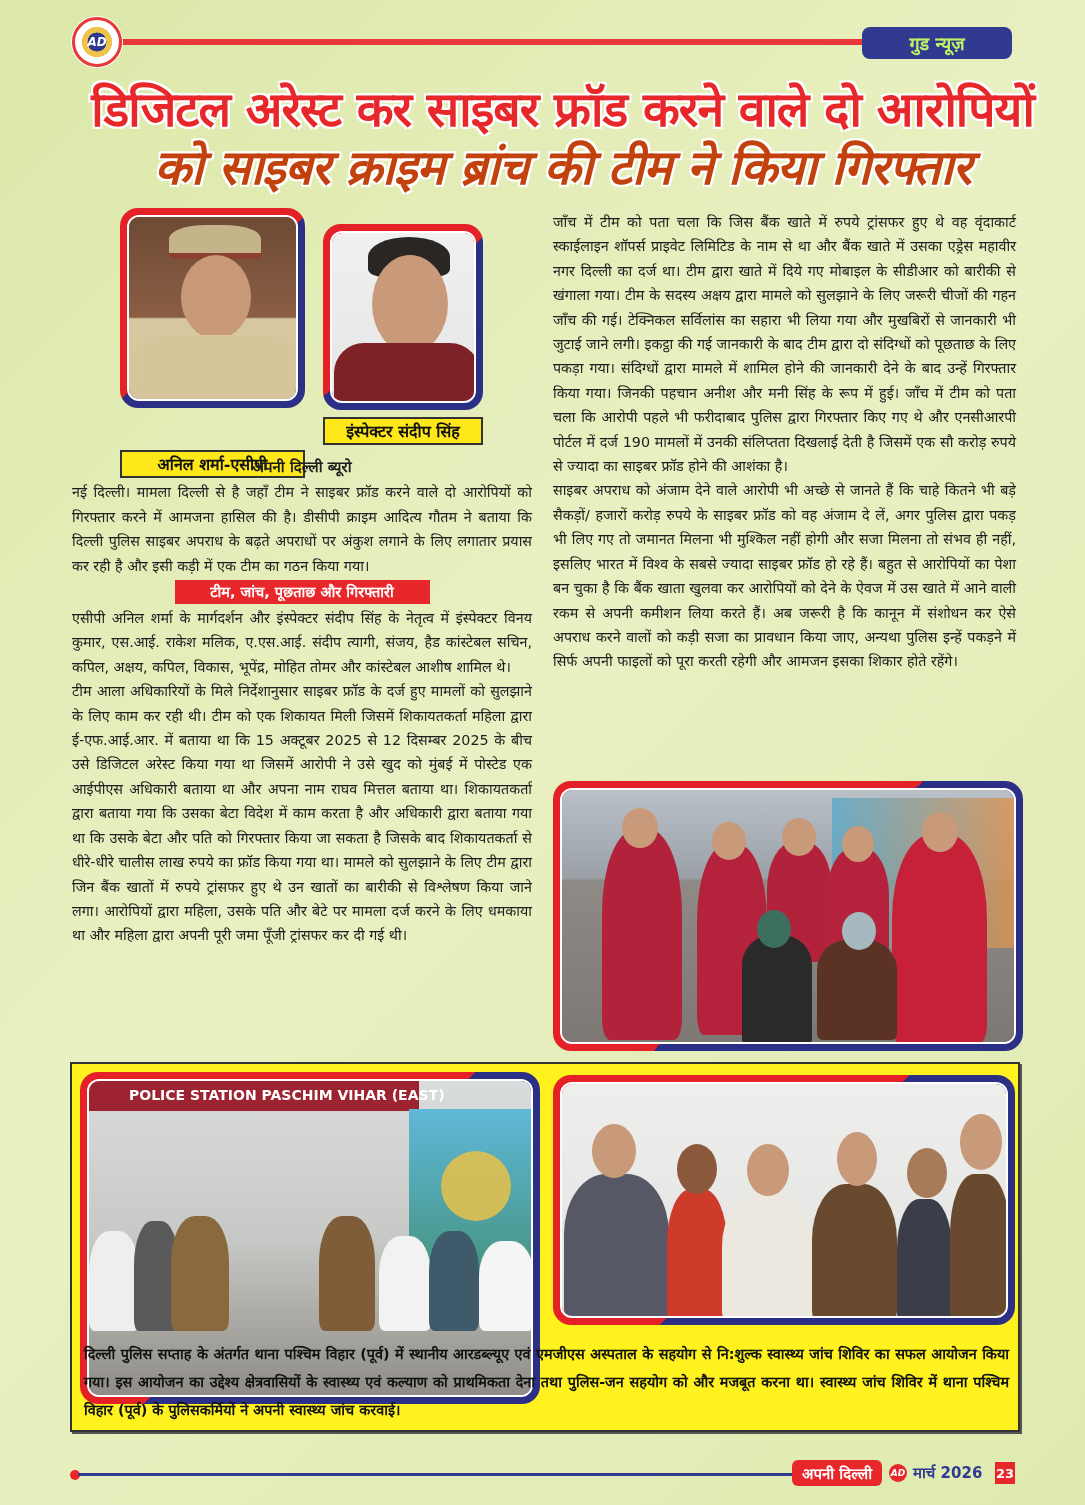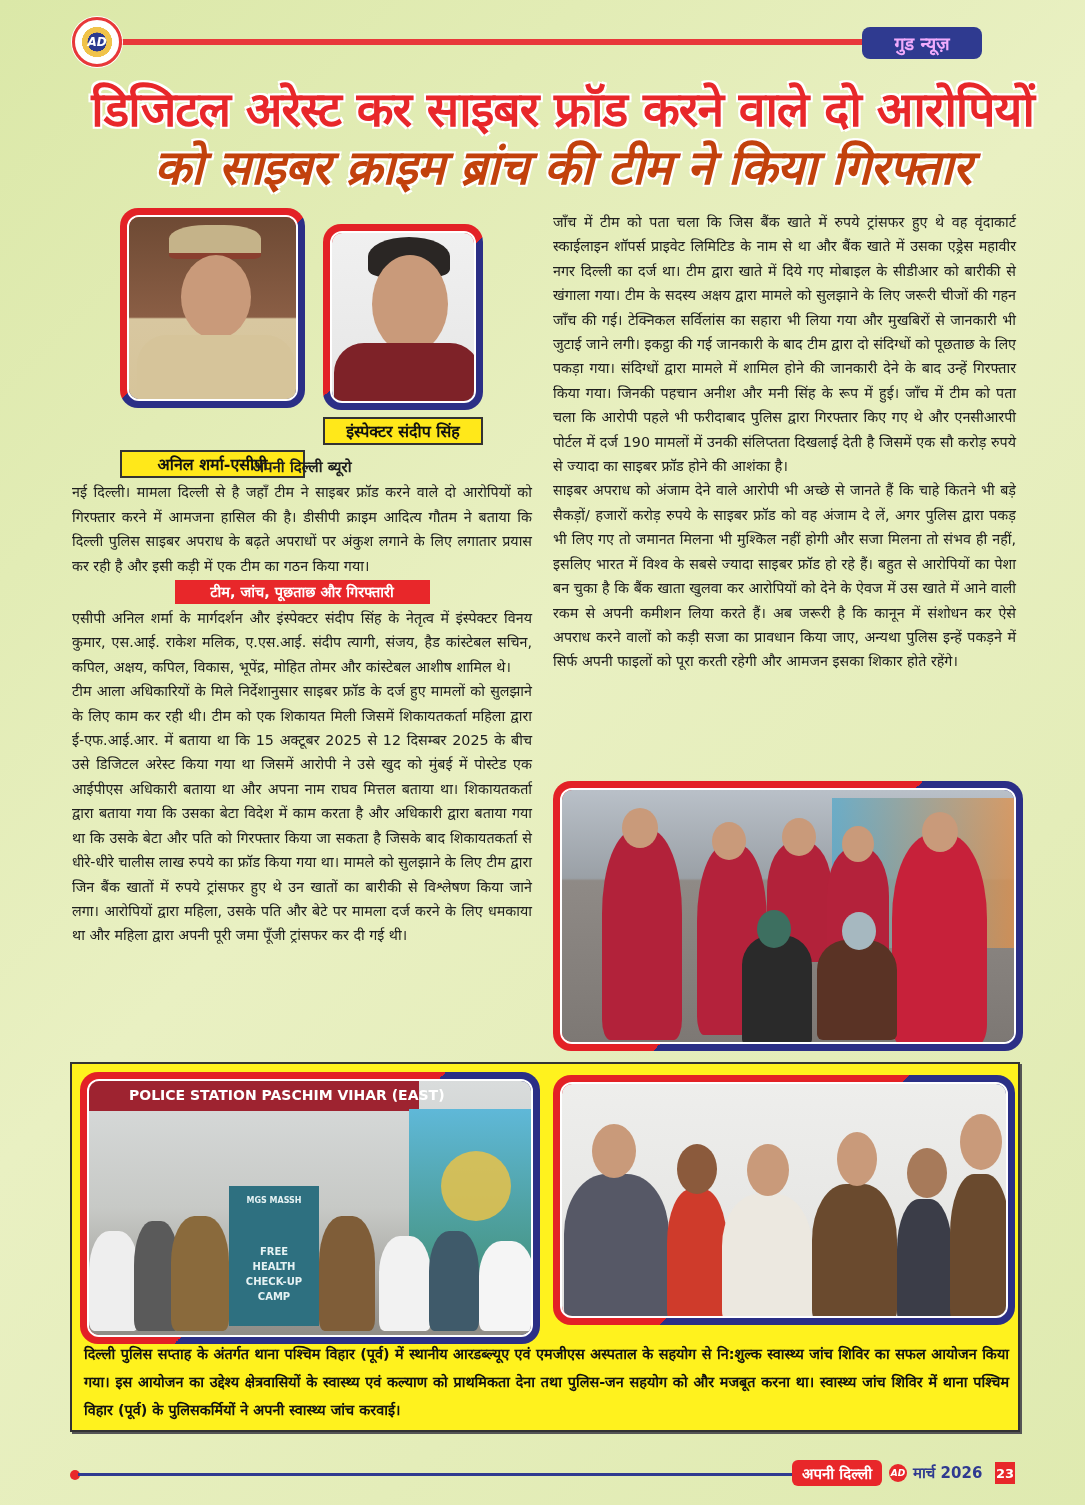--- a/index.html
+++ b/index.html
@@ -14,22 +14,22 @@
   
   .top-rule { position: absolute; left: 92px; top: 39px; width: 800px; height: 6px; background: #e8383a; border-radius: 3px; }
   .logo {
     position: absolute; left: 72px; top: 17px; width: 50px; height: 50px; border-radius: 50%;
     background: radial-gradient(circle at 50% 50%, #2b3a8f 0 30%, #f0c34a 31% 48%, #fff 49% 100%);
     border: 3px solid #e8383a; box-shadow: 0 0 0 1px #fff;
     display: flex; align-items: center; justify-content: center;
   }
   .logo-mark { color: #fff; font: bold 12px "DejaVu Sans", sans-serif; font-style: italic; }
   .section-badge {
-    position: absolute; left: 862px; top: 27px; width: 120px; height: 32px; border-radius: 8px;
-    background: #2f3a90; color: #f0abfc; font: bold 18px "DejaVu Sans", sans-serif;
+    position: absolute; left: 862px; top: 27px; width: 150px; height: 32px; border-radius: 8px;
+    background: #2f3a90; color: #bef264; font: bold 18px "DejaVu Sans", sans-serif;
     display: flex; align-items: center; justify-content: center;
   }
   .headline { position: absolute; left: 0; top: 80px; width: 1085px; text-align: center; margin-left: 20px; }
   .headline .l1, .headline .l2 {
     display: block; font-family: "DejaVu Sans", sans-serif; font-weight: bold;
     -webkit-text-stroke: 1px #fff; paint-order: stroke fill;
     text-shadow: 2px 2px 0 #fff, -2px -2px 0 #fff, 2px -2px 0 #fff, -2px 2px 0 #fff;
     letter-spacing: -1px; line-height: 58px;
   }
   .headline .l1 { color: #e8272a; font-size: 48px; }
@@ -147,36 +147,27 @@
       <div class="person" style="left:180px;top:145px;width:70px;height:110px;background:#2a2a2a;border-radius:30px 30px 6px 6px;"></div>
       <div class="head" style="left:195px;top:120px;width:34px;height:38px;background:#3d6f60;"></div>
       <div class="person" style="left:255px;top:150px;width:80px;height:100px;background:#5a3325;border-radius:30px 30px 6px 6px;"></div>
       <div class="head" style="left:280px;top:122px;width:34px;height:38px;background:#a6b8c0;"></div>
     </div>
   </div>
 </div>
 
 <div class="yellow-box"></div>
 
-<div class="frame" style="left:80px; top:1072px; width:460px; height:272px;">
+<div class="frame" style="left:80px; top:1072px; width:460px; height:332px;">
   <div class="inner">
     <div class="ph" style="background:linear-gradient(180deg,#d9dcdc 0%,#c7c9c6 50%,#8f8c86 100%);">
       <div style="position:absolute;left:0;top:0;width:330px;height:30px;background:#9e2330;"></div>
       <div class="sign-text" style="left:40px;top:6px;font-size:14px;">POLICE STATION PASCHIM VIHAR (EAST)</div>
       <div style="position:absolute;left:320px;top:28px;width:130px;height:210px;background:linear-gradient(180deg,#5fb8d8,#3f8a6a);"></div>
       <div style="position:absolute;left:352px;top:70px;width:70px;height:70px;border-radius:50%;background:#e8c24a;opacity:.85;"></div>
-      <div style="position:absolute;left:140px;top:105px;width:90px;height:140px;background:#2e7080;">
-        <div style="position:absolute;top:10px;width:100%;text-align:center;color:#e5f2f3;font:bold 8px 'DejaVu Sans',sans-serif;">MGS MASSH</div>
-        <div style="position:absolute;top:58px;width:100%;text-align:center;color:#e5f2f3;font:bold 10px 'DejaVu Sans',sans-serif;line-height:15px;">
-          <div>FREE</div>
-          <div>HEALTH</div>
-          <div>CHECK-UP</div>
-          <div>CAMP</div>
-        </div>
-      </div>
       <div class="person" style="left:0;top:150px;width:50px;height:100px;background:#eeeeee;"></div>
       <div class="person" style="left:45px;top:140px;width:45px;height:110px;background:#5a5a5a;"></div>
       <div class="person" style="left:82px;top:135px;width:58px;height:115px;background:#8a6a3c;"></div>
       <div class="person" style="left:230px;top:135px;width:56px;height:115px;background:#7f5d38;"></div>
       <div class="person" style="left:290px;top:155px;width:52px;height:95px;background:#f2f2f2;"></div>
       <div class="person" style="left:340px;top:150px;width:50px;height:100px;background:#3f5a6a;"></div>
       <div class="person" style="left:390px;top:160px;width:55px;height:90px;background:#f5f5f5;"></div>
     </div>
   </div>
 </div>

